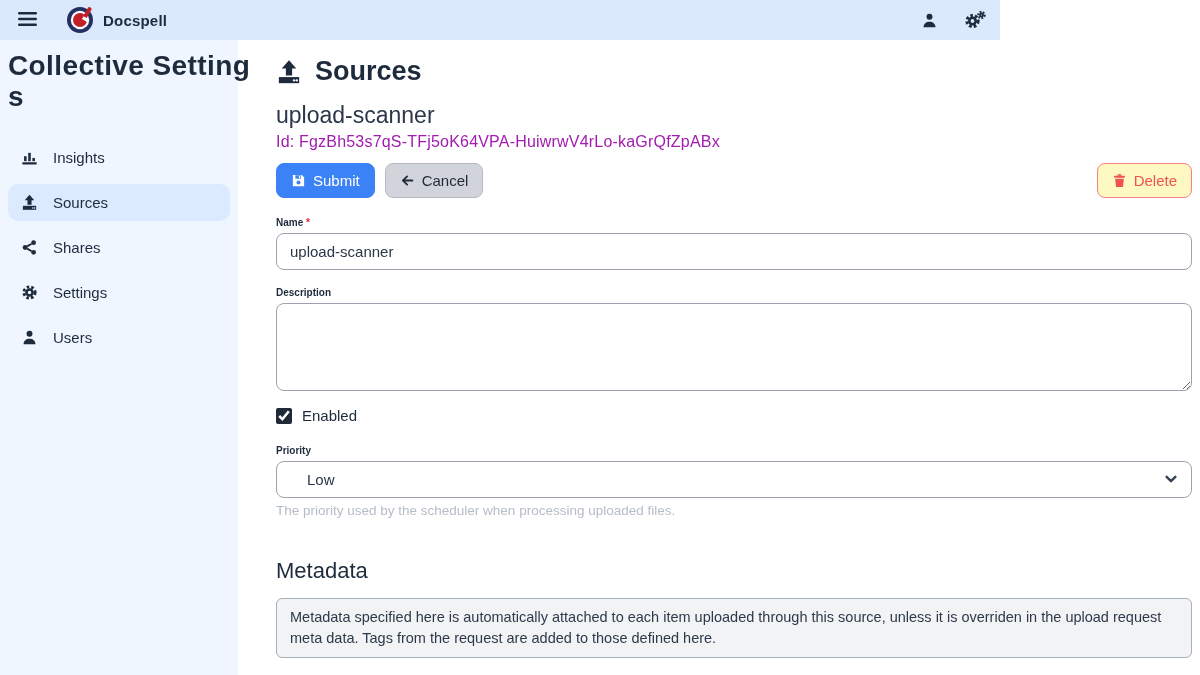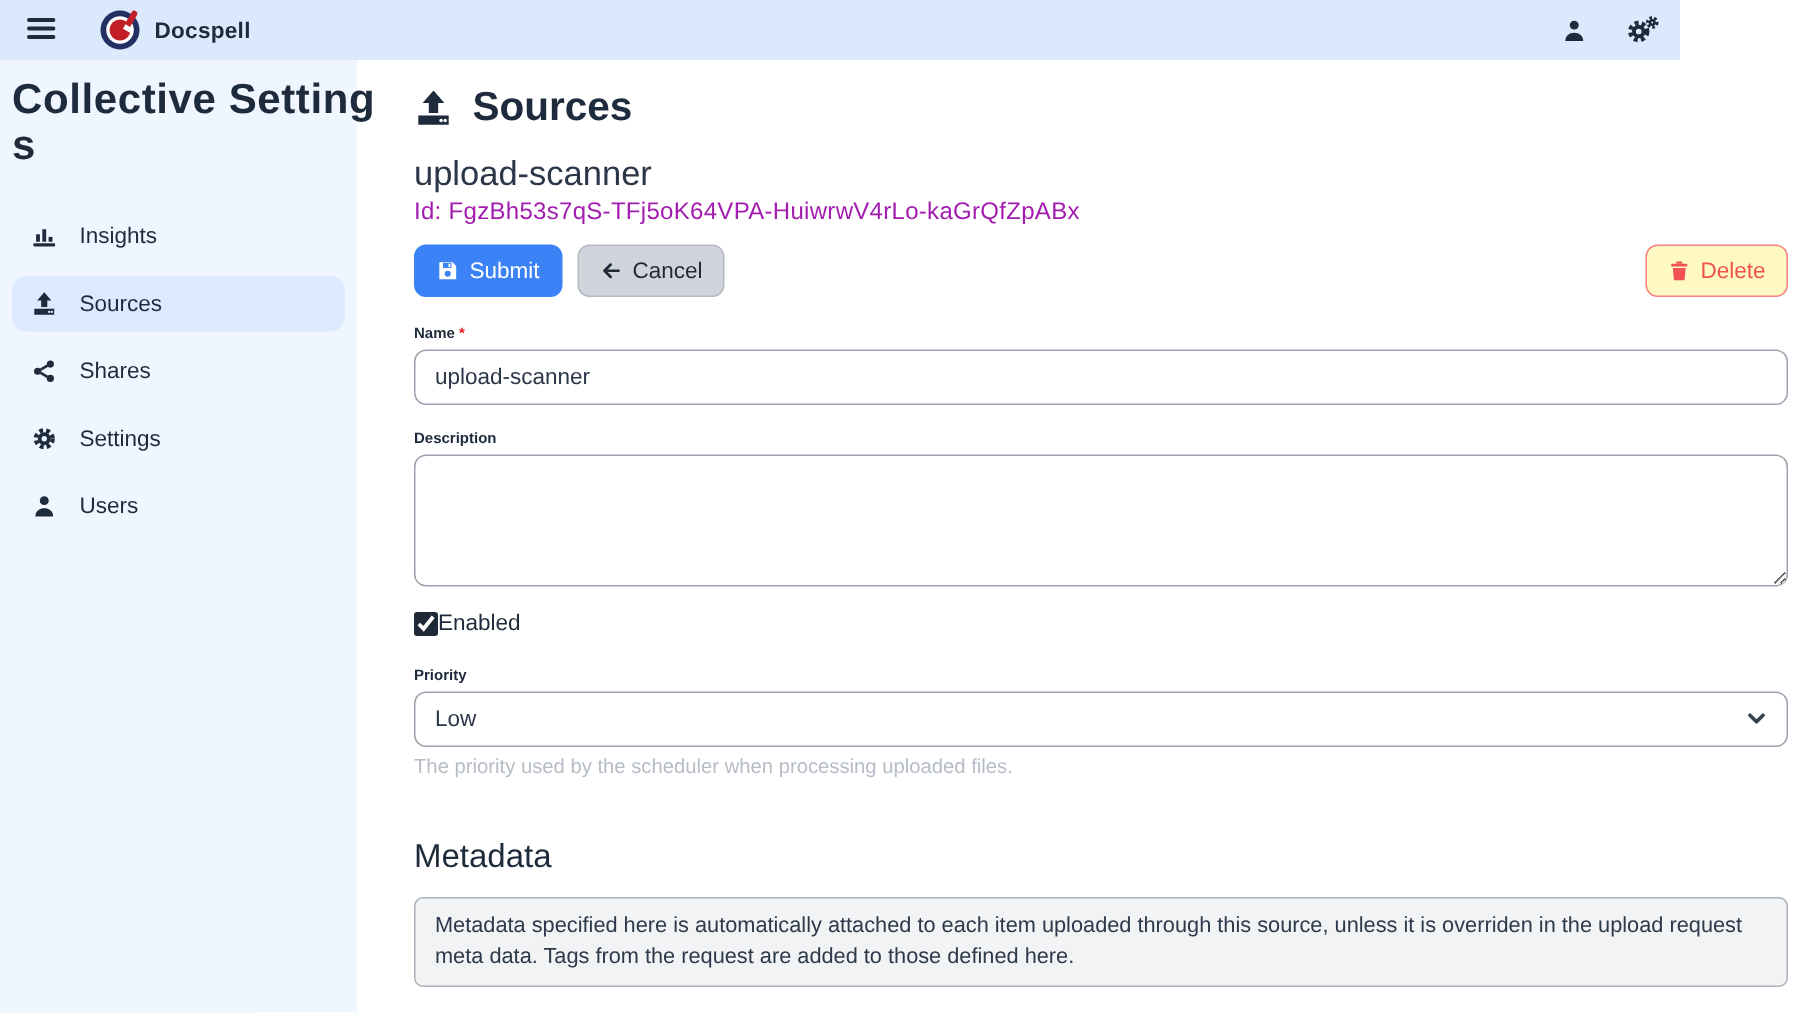--- a/index.html
+++ b/index.html
@@ -3,21 +3,21 @@
 <meta charset="utf-8">
 <style>
   * { box-sizing: border-box; margin: 0; padding: 0; }
   html,body { width:1200px; height:675px; overflow:hidden; }
   body {
     font-family: "Liberation Sans", sans-serif;
     color:#1f2937; background:#ffffff; position:relative;
   }
   
   .navbar {
-    position:absolute; top:0; left:0; width:1120px; height:40px;
+    position:absolute; top:0; left:0; width:1000px; height:40px;
     background:#dbe9fc; display:flex; align-items:center; padding:0 14px;
   }
   .hamburger { width:26px; height:26px; display:flex; align-items:center; justify-content:center; cursor:pointer; background:none; border:none; }
   .logo { margin-left:26px; width:28px; height:28px; display:block; }
   .brand { margin-left:9px; font-size:15px; font-weight:700; color:#1e2b3c; letter-spacing:.2px; }
   .nav-spacer { flex:1; }
   .nav-icon { width:22px; height:22px; display:flex; align-items:center; justify-content:center; cursor:pointer; }
   .nav-icon + .nav-icon { margin-left:24px; }
   
   .sidebar {
@@ -54,24 +54,24 @@
   .req { color:#e02424; font-weight:700; }
   .mt-name { margin-top:19px; }
   .mt-desc { margin-top:17px; }
   .mt-prio { margin-top:21px; }
   .text-input, .textarea, .selectbox {
     width:100%; border:1px solid #9ca3af; border-radius:8px; background:#ffffff;
     font-size:15px; color:#2b3749; font-family:inherit; margin-top:5px;
   }
   .text-input { height:37px; padding:0 13px; }
   .textarea { height:88px; padding:8px 13px; resize:vertical; display:block; }
-  .check-row { margin-top:16px; display:flex; align-items:center; font-size:15px; color:#1e2b3c; }
+  .check-row { margin-top:16px; display:flex; align-items:center; gap:10px; font-size:15px; color:#1e2b3c; }
   .check-row input { width:16px; height:16px; accent-color:#1f2937; }
   .select-wrap { position:relative; }
-  .selectbox { height:37px; padding:0 13px; appearance:none; -webkit-appearance:none; }
+  .selectbox { height:37px; padding:0 30px; appearance:none; -webkit-appearance:none; }
   .select-wrap .chev { position:absolute; right:14px; top:16px; width:14px; height:14px; pointer-events:none; }
   .hint { font-size:13.5px; color:#b6bdc6; margin-top:5px; }
   .section-heading { margin-top:40px; font-size:22px; font-weight:400; color:#1e2b3c; }
   .info-box {
     margin-top:14px; background:#f1f3f4; border:1px solid #a8b0b9; border-radius:6px;
     padding:8px 13px; font-size:14.5px; line-height:1.45; color:#2e3a4b;
   }
 </style>
 </head>
 <body>

